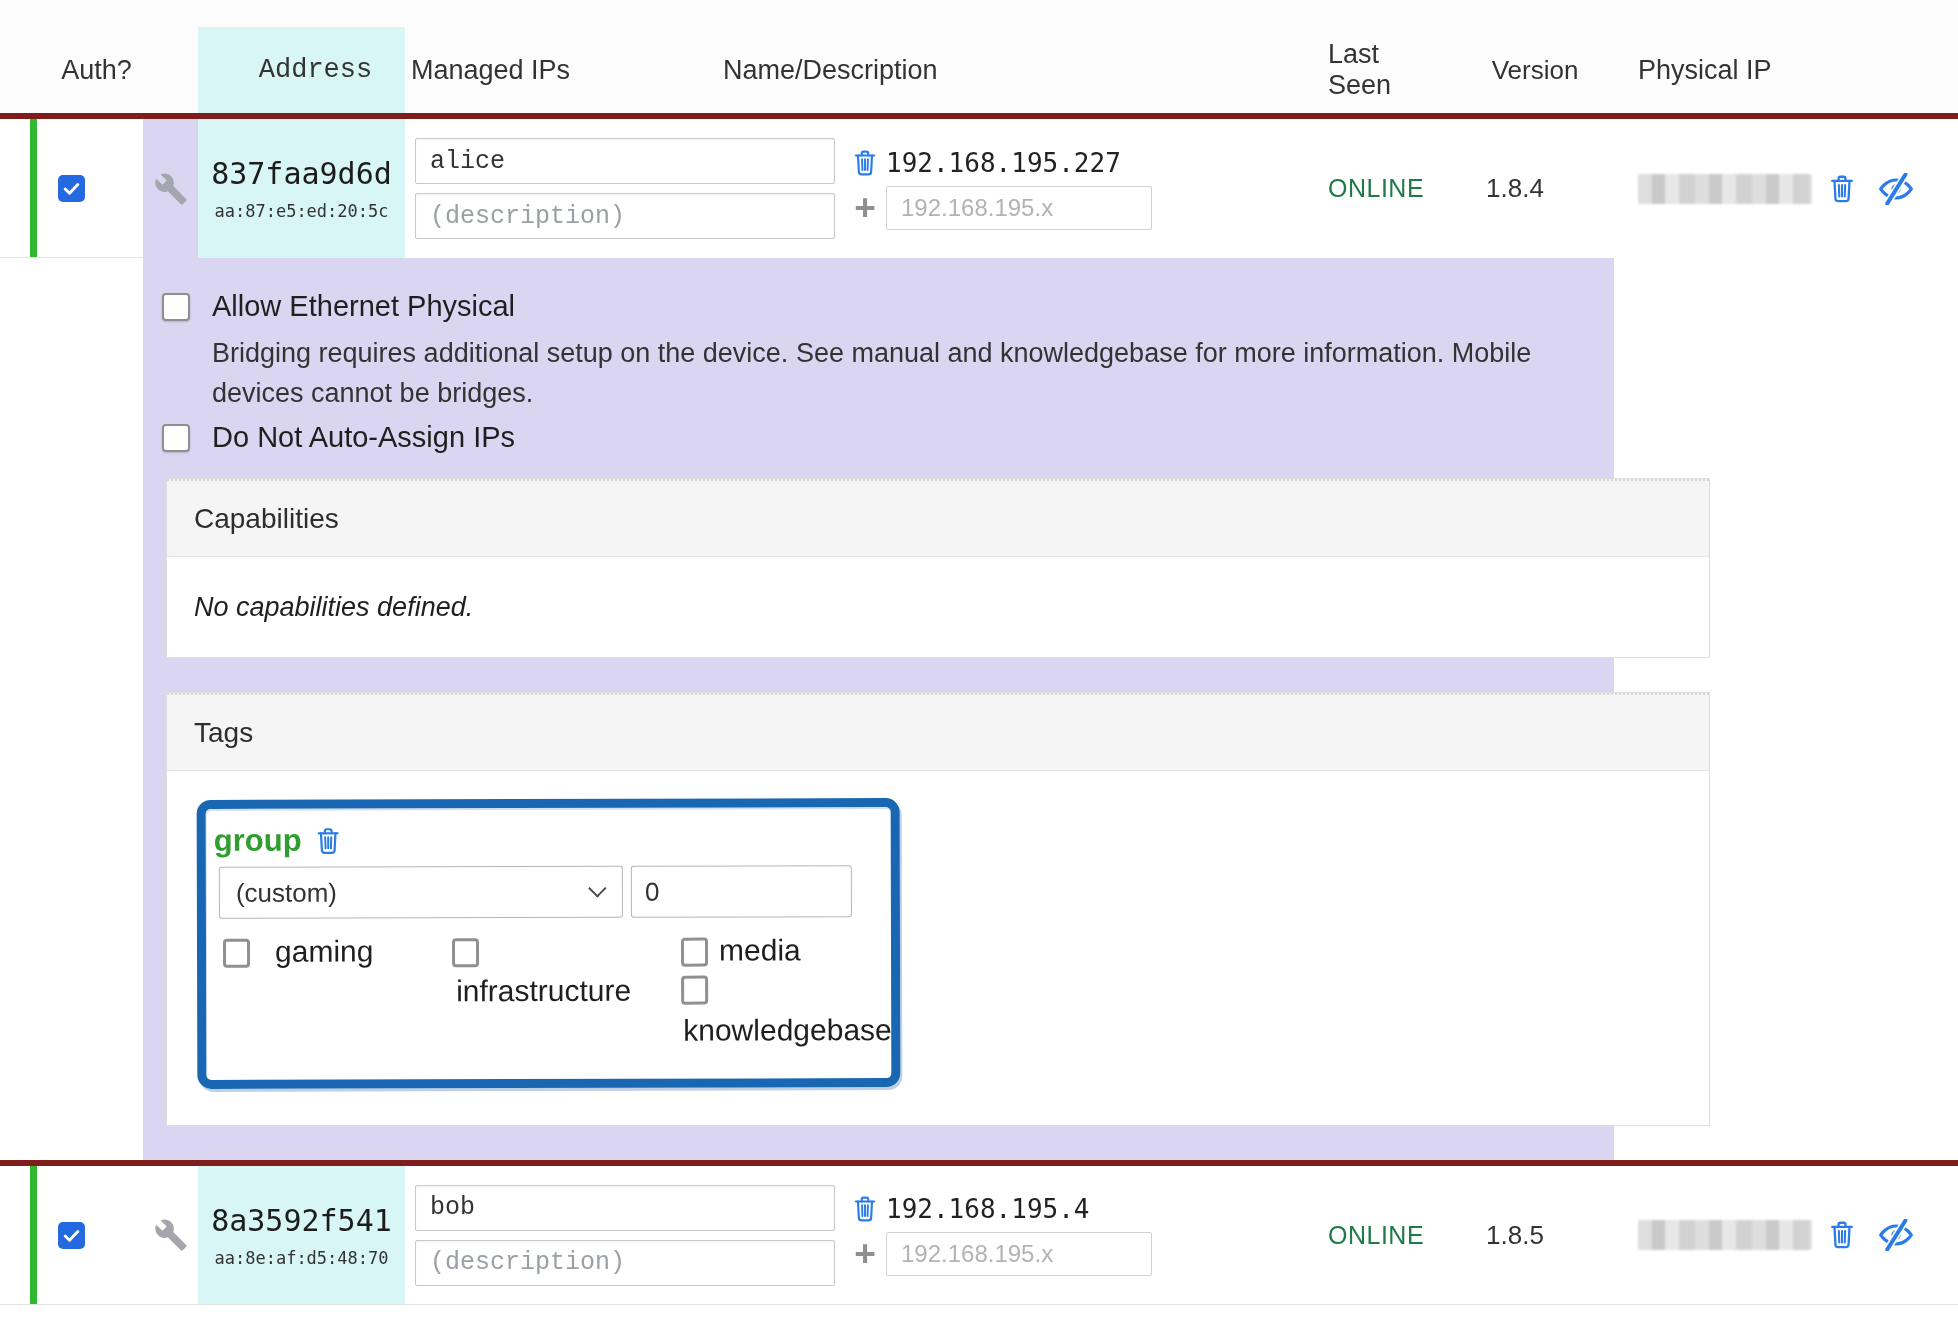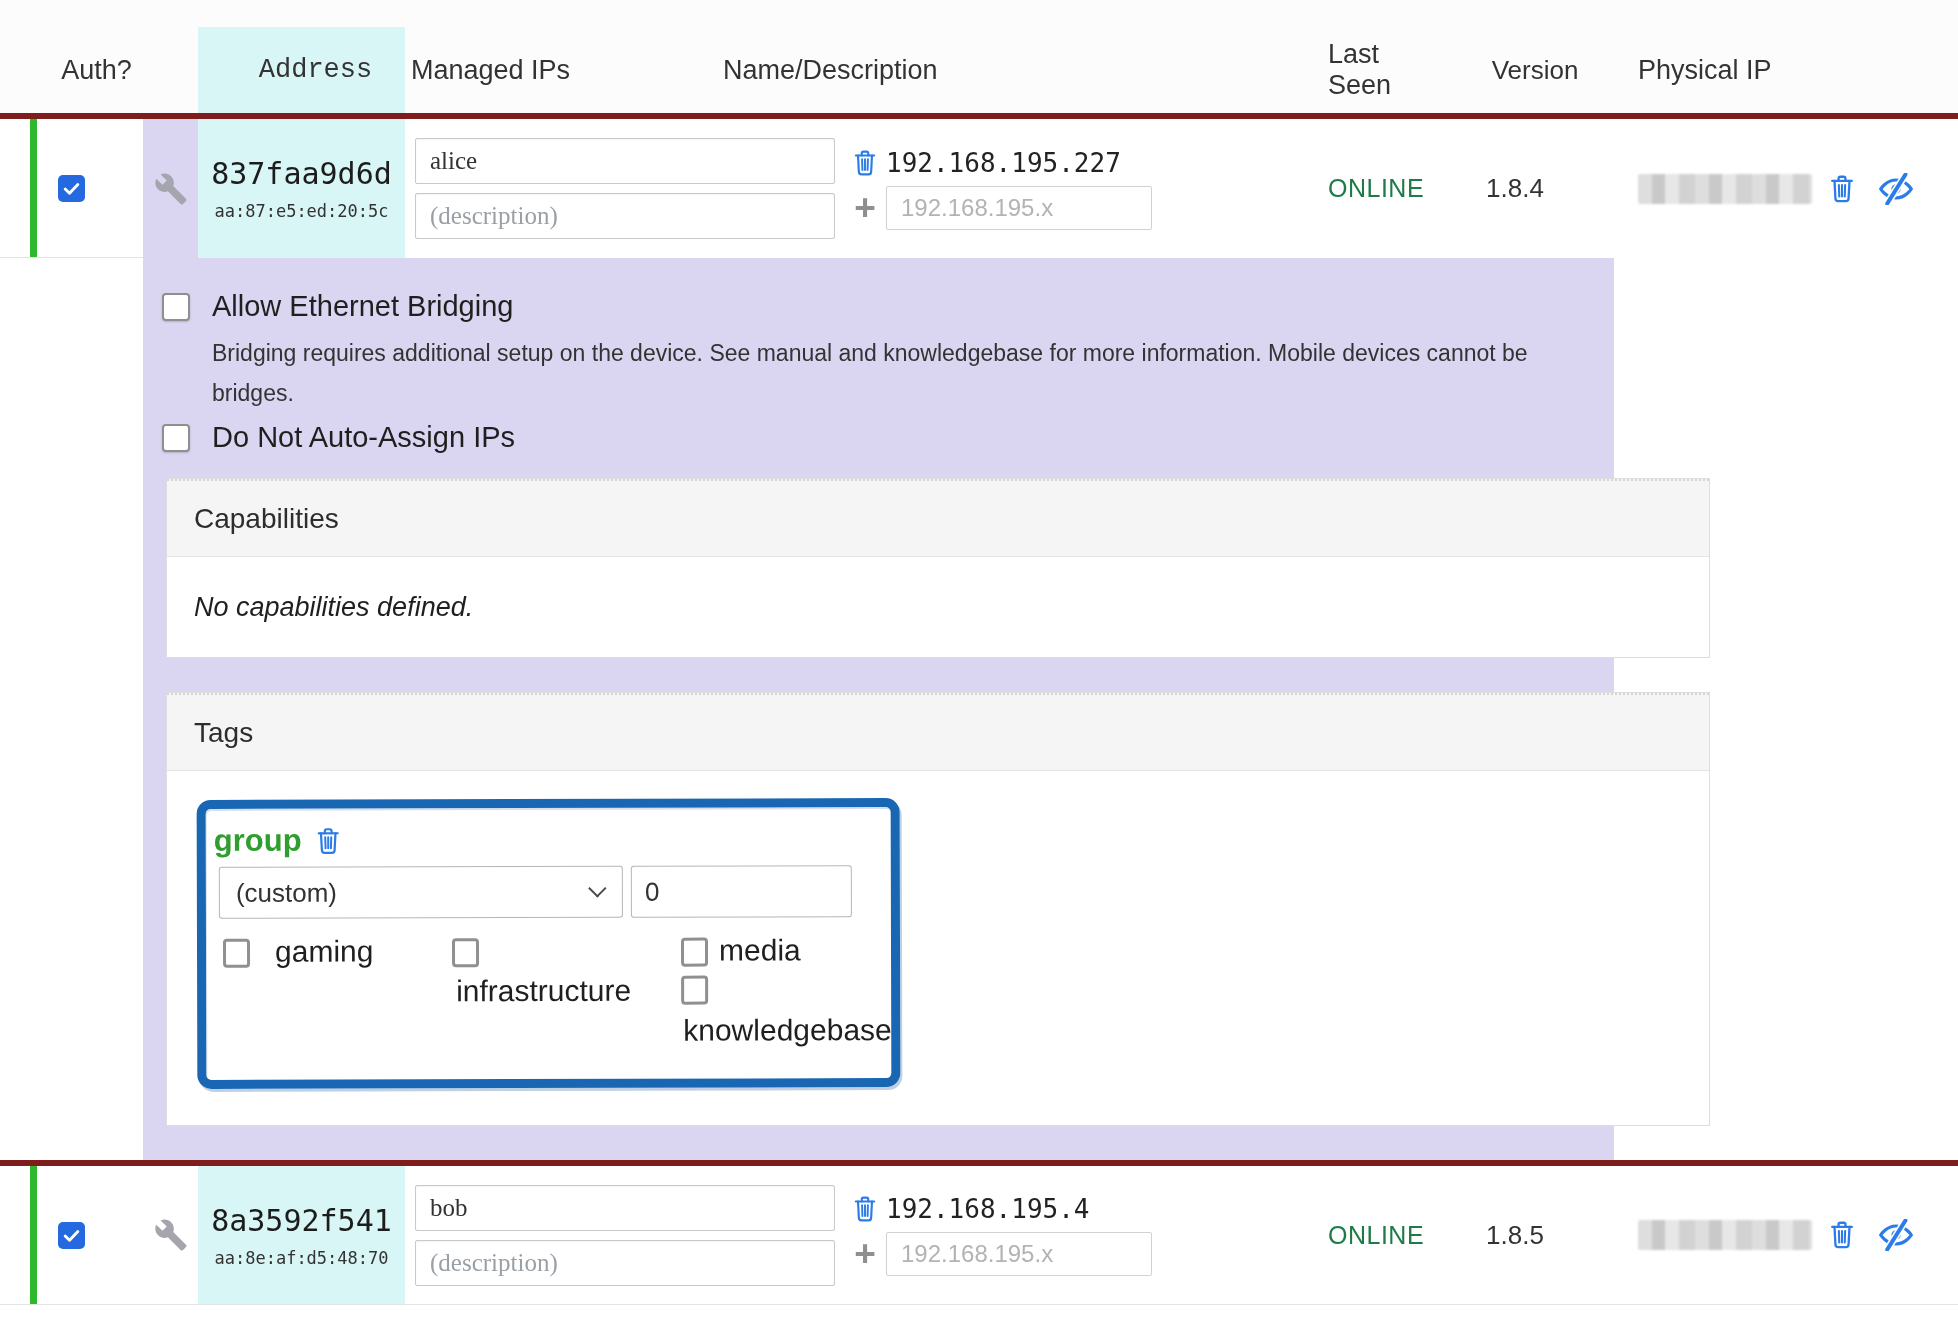--- a/index.html
+++ b/index.html
@@ -31,21 +31,21 @@
   .greenbar { position:absolute; left:30px; top:0; bottom:0; width:7px; background:#2eb82e; }
   .auth-check { width:27px; height:27px; background:#2569e0; border-radius:5px;
     display:flex; align-items:center; justify-content:center; cursor:pointer; }
   .c-wrench { display:flex; align-items:center; justify-content:center; }
   .c-wrench.lav { background:#dad6f2; }
   .c-addr { background:#d8f6f6; display:flex; flex-direction:column; align-items:center; justify-content:center; gap:10px; }
   .addr { font-family:"DejaVu Sans Mono", monospace; font-size:30px; color:#1c1c1c; }
   .mac  { font-family:"DejaVu Sans Mono", monospace; font-size:17px; color:#333; }
   .c-name { display:flex; flex-direction:column; justify-content:center; gap:9px; padding-left:10px; }
   .txt-input { width:420px; height:46px; border:1px solid #c9c9c9; border-radius:2px;
-    font-family:Liberation Serif, serif; font-size:25px; color:#333; padding:0 14px;
+    font-family:Liberation Mono, monospace; font-size:25px; color:#333; padding:0 14px;
     box-shadow:inset 0 1px 2px rgba(0,0,0,.05); outline:none; }
   .txt-input::placeholder { color:#9aa0a6; }
   .c-ips { display:flex; flex-direction:column; justify-content:center; gap:8px; }
   .ip-line, .add-line { display:flex; align-items:center; gap:8px; }
   .ip-text { font-family:"DejaVu Sans Mono", monospace; font-size:26px; color:#222; }
   .plus { width:26px; text-align:center; font-size:37px; font-weight:bold; color:#8f8f8f; line-height:26px; cursor:pointer; }
   .ip-input { width:266px; height:44px; border:1px solid #d2d2d2; border-radius:2px;
     font-size:24px; color:#333; padding:0 14px; outline:none; }
   .ip-input::placeholder { color:#b3b3b3; }
   .c-seen { display:flex; align-items:center; padding-left:168px; }
@@ -58,21 +58,21 @@
   .icon-btn { background:none; border:none; cursor:pointer; display:flex; align-items:center; }
   .mt16 { margin-left:16px; } .mt24 { margin-left:22px; }
   
   .panel { position:relative; margin-left:143px; width:1471px; height:902px;
     background:#dad6f2; padding:32px 0 0 19px; }
   .panel::before { content:""; position:absolute; left:-143px; top:-1px; width:143px; border-top:1px solid #e3e3e3; }
   .chk-row { display:flex; align-items:center; gap:22px; }
   .sq-check { width:28px; height:28px; flex:none; background:#fff; border:2px solid #8f8f8f;
     border-radius:4px; box-shadow:0 1px 2px rgba(0,0,0,.18); cursor:pointer; }
   .chk-label { font-size:29px; color:#1f1f1f; }
-  .help { margin:10px 0 0 50px; width:1352px; font-size:23px; line-height:40px; color:#333; }
+  .help { margin:10px 0 0 50px; width:1352px; font-size:27px; line-height:40px; color:#333; }
   .row2 { margin-top:8px; }
   .secbox { margin:24px 0 0 4px; width:1544px; background:#fff; border:1px solid #dedede; }
   .sec-head { height:78px; background:#f5f5f5; border-top:2px dotted #d6d6d6; border-bottom:1px solid #e4e4e4;
     display:flex; align-items:center; padding-left:27px; font-size:28px; color:#2d2d2d; }
   .cap-body { height:100px; display:flex; align-items:center; padding-left:27px;
     font-style:italic; font-size:27px; color:#1f1f1f; }
   .tagsbox { margin-top:34px; }
   .tags-body { height:354px; position:relative; }
   
   .annot { position:absolute; left:30px; top:28px; width:703px; height:289px;
@@ -175,21 +175,21 @@
             <line x1="18.5" y1="1" x2="6" y2="21" stroke="#fff" stroke-width="5"></line>
             <line x1="18.5" y1="1" x2="6" y2="21" stroke="#2b7ce9" stroke-width="2.8" stroke-linecap="round"></line>
           </svg>
       </span>
     </div>
   </div>
 
   <div class="panel">
     <div class="chk-row">
       <span class="sq-check"></span>
-      <span class="chk-label">Allow Ethernet Bridging</span>
+      <span class="chk-label">Allow Ethernet Physical</span>
     </div>
     <div class="help">Bridging requires additional setup on the device. See manual and knowledgebase for more information. Mobile devices cannot be bridges.</div>
     <div class="chk-row row2">
       <span class="sq-check"></span>
       <span class="chk-label">Do Not Auto-Assign IPs</span>
     </div>
 
     <div class="secbox">
       <div class="sec-head">Capabilities</div>
       <div class="cap-body">No capabilities defined.</div>

